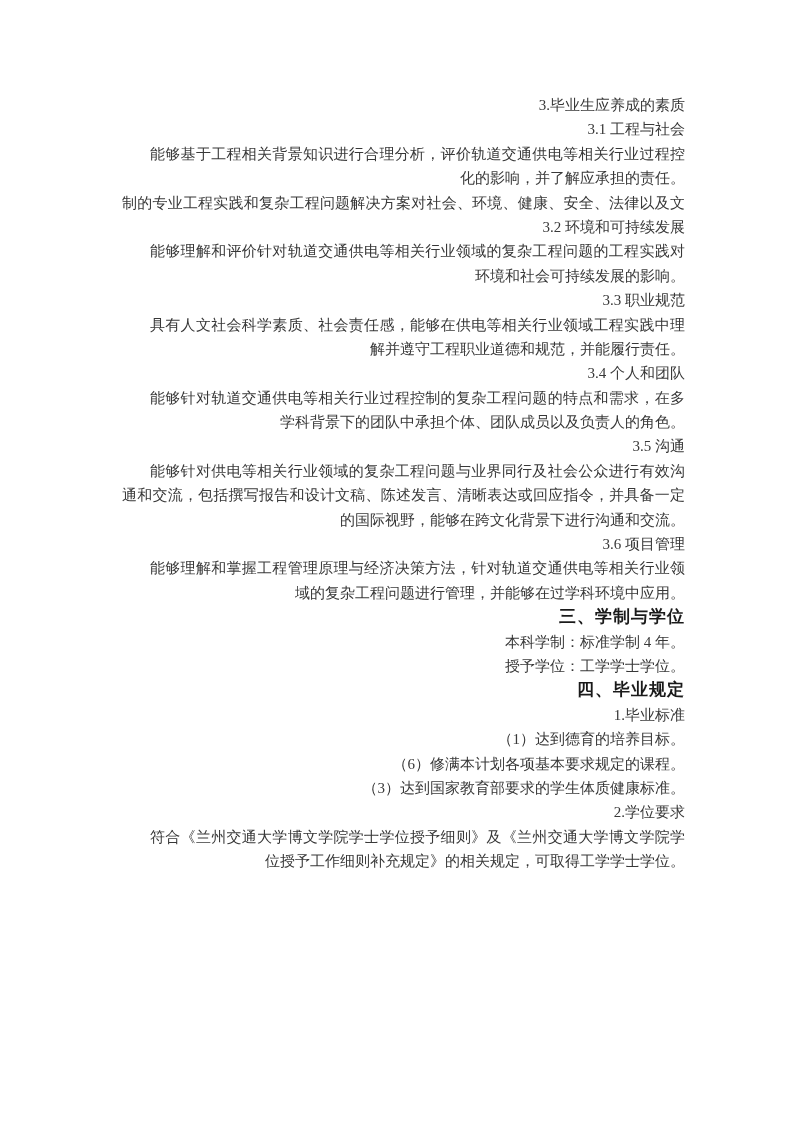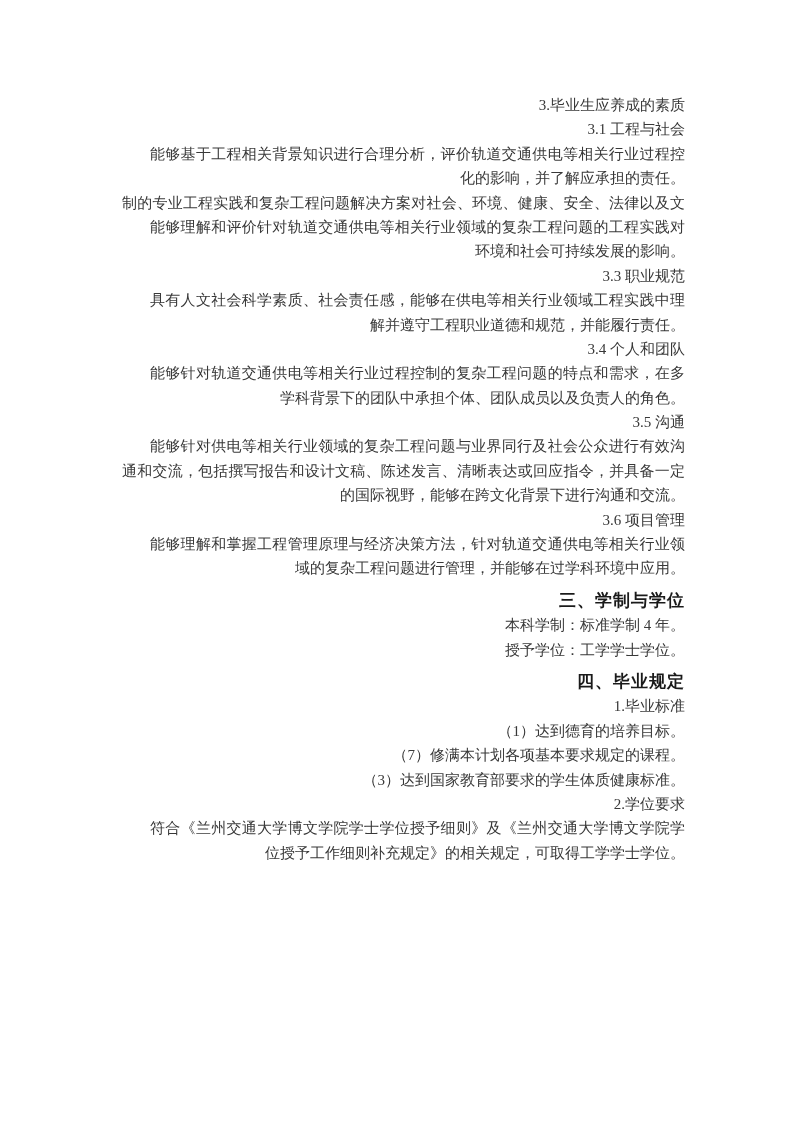--- a/index.html
+++ b/index.html
@@ -44,33 +44,33 @@
     text-align: justify;
     text-align-last: justify;
     overflow: hidden;
   }
   .line.heading {
     font-family: "Liberation Sans", "DejaVu Sans", sans-serif;
     font-weight: bold;
     font-size: 17px;
     color: var(--heading-color, #1a1a1a);
     letter-spacing: 1px;
-    margin-top: 8px;
   }
 </style>
 </head>
 <body style="--page-bg: #ffffff; --text-color: #383838; --heading-color: #1a1a1a;">
 
 <div class="page">
   <div class="content" id="doc-body">
       <div class="line indent">3.毕业生应养成的素质</div>
       <div class="line indent">3.1 工程与社会</div>
       <div class="line indent justify">能够基于工程相关背景知识进行合理分析，评价轨道交通供电等相关行业过程控</div>
       <div class="line">化的影响，并了解应承担的责任。</div>
       <div class="line justify">制的专业工程实践和复杂工程问题解决方案对社会、环境、健康、安全、法律以及文</div>
+      <div class="line indent">3.2 环境和可持续发展</div>
       <div class="line indent justify">能够理解和评价针对轨道交通供电等相关行业领域的复杂工程问题的工程实践对</div>
       <div class="line">环境和社会可持续发展的影响。</div>
       <div class="line indent">3.3 职业规范</div>
       <div class="line indent justify">具有人文社会科学素质、社会责任感，能够在供电等相关行业领域工程实践中理</div>
       <div class="line">解并遵守工程职业道德和规范，并能履行责任。</div>
       <div class="line indent">3.4 个人和团队</div>
       <div class="line indent justify">能够针对轨道交通供电等相关行业过程控制的复杂工程问题的特点和需求，在多</div>
       <div class="line">学科背景下的团队中承担个体、团队成员以及负责人的角色。</div>
       <div class="line indent">3.5 沟通</div>
       <div class="line indent justify">能够针对供电等相关行业领域的复杂工程问题与业界同行及社会公众进行有效沟</div>
@@ -78,19 +78,19 @@
       <div class="line">的国际视野，能够在跨文化背景下进行沟通和交流。</div>
       <div class="line indent">3.6 项目管理</div>
       <div class="line indent justify">能够理解和掌握工程管理原理与经济决策方法，针对轨道交通供电等相关行业领</div>
       <div class="line">域的复杂工程问题进行管理，并能够在过学科环境中应用。</div>
       <div class="line indent heading">三、学制与学位</div>
       <div class="line indent">本科学制：标准学制 4 年。</div>
       <div class="line indent">授予学位：工学学士学位。</div>
       <div class="line indent heading">四、毕业规定</div>
       <div class="line indent">1.毕业标准</div>
       <div class="line indent">（1）达到德育的培养目标。</div>
-      <div class="line indent">（7）修满本计划各项基本要求规定的课程。</div>
+      <div class="line indent">（6）修满本计划各项基本要求规定的课程。</div>
       <div class="line indent">（3）达到国家教育部要求的学生体质健康标准。</div>
       <div class="line indent">2.学位要求</div>
       <div class="line indent justify">符合《兰州交通大学博文学院学士学位授予细则》及《兰州交通大学博文学院学</div>
       <div class="line">位授予工作细则补充规定》的相关规定，可取得工学学士学位。</div>
     </div>
 </div>
 
 </body></html>

